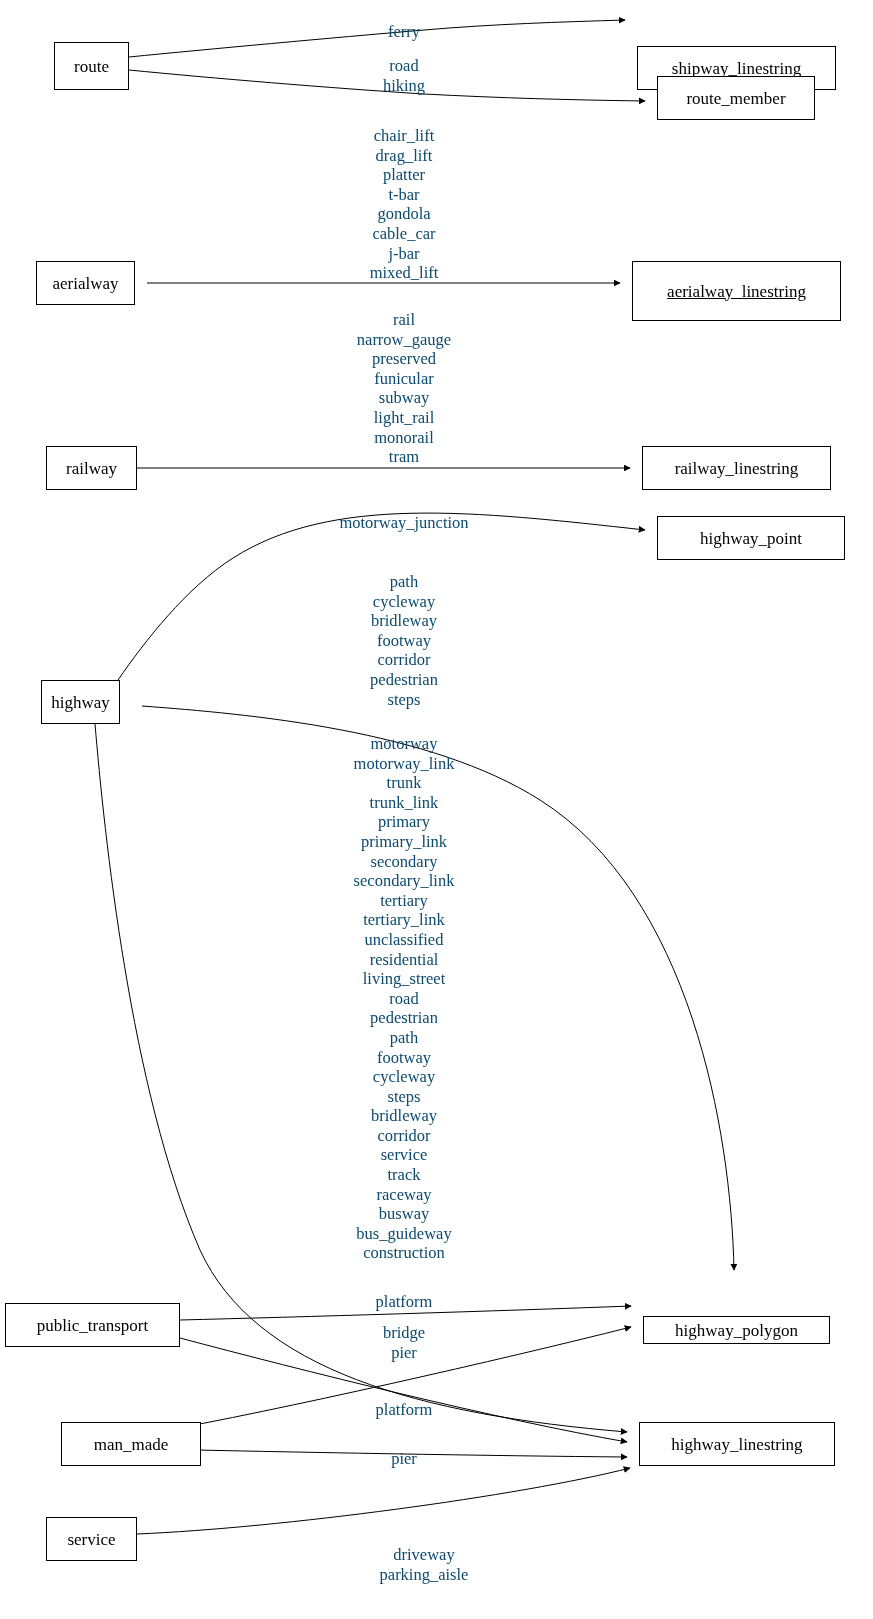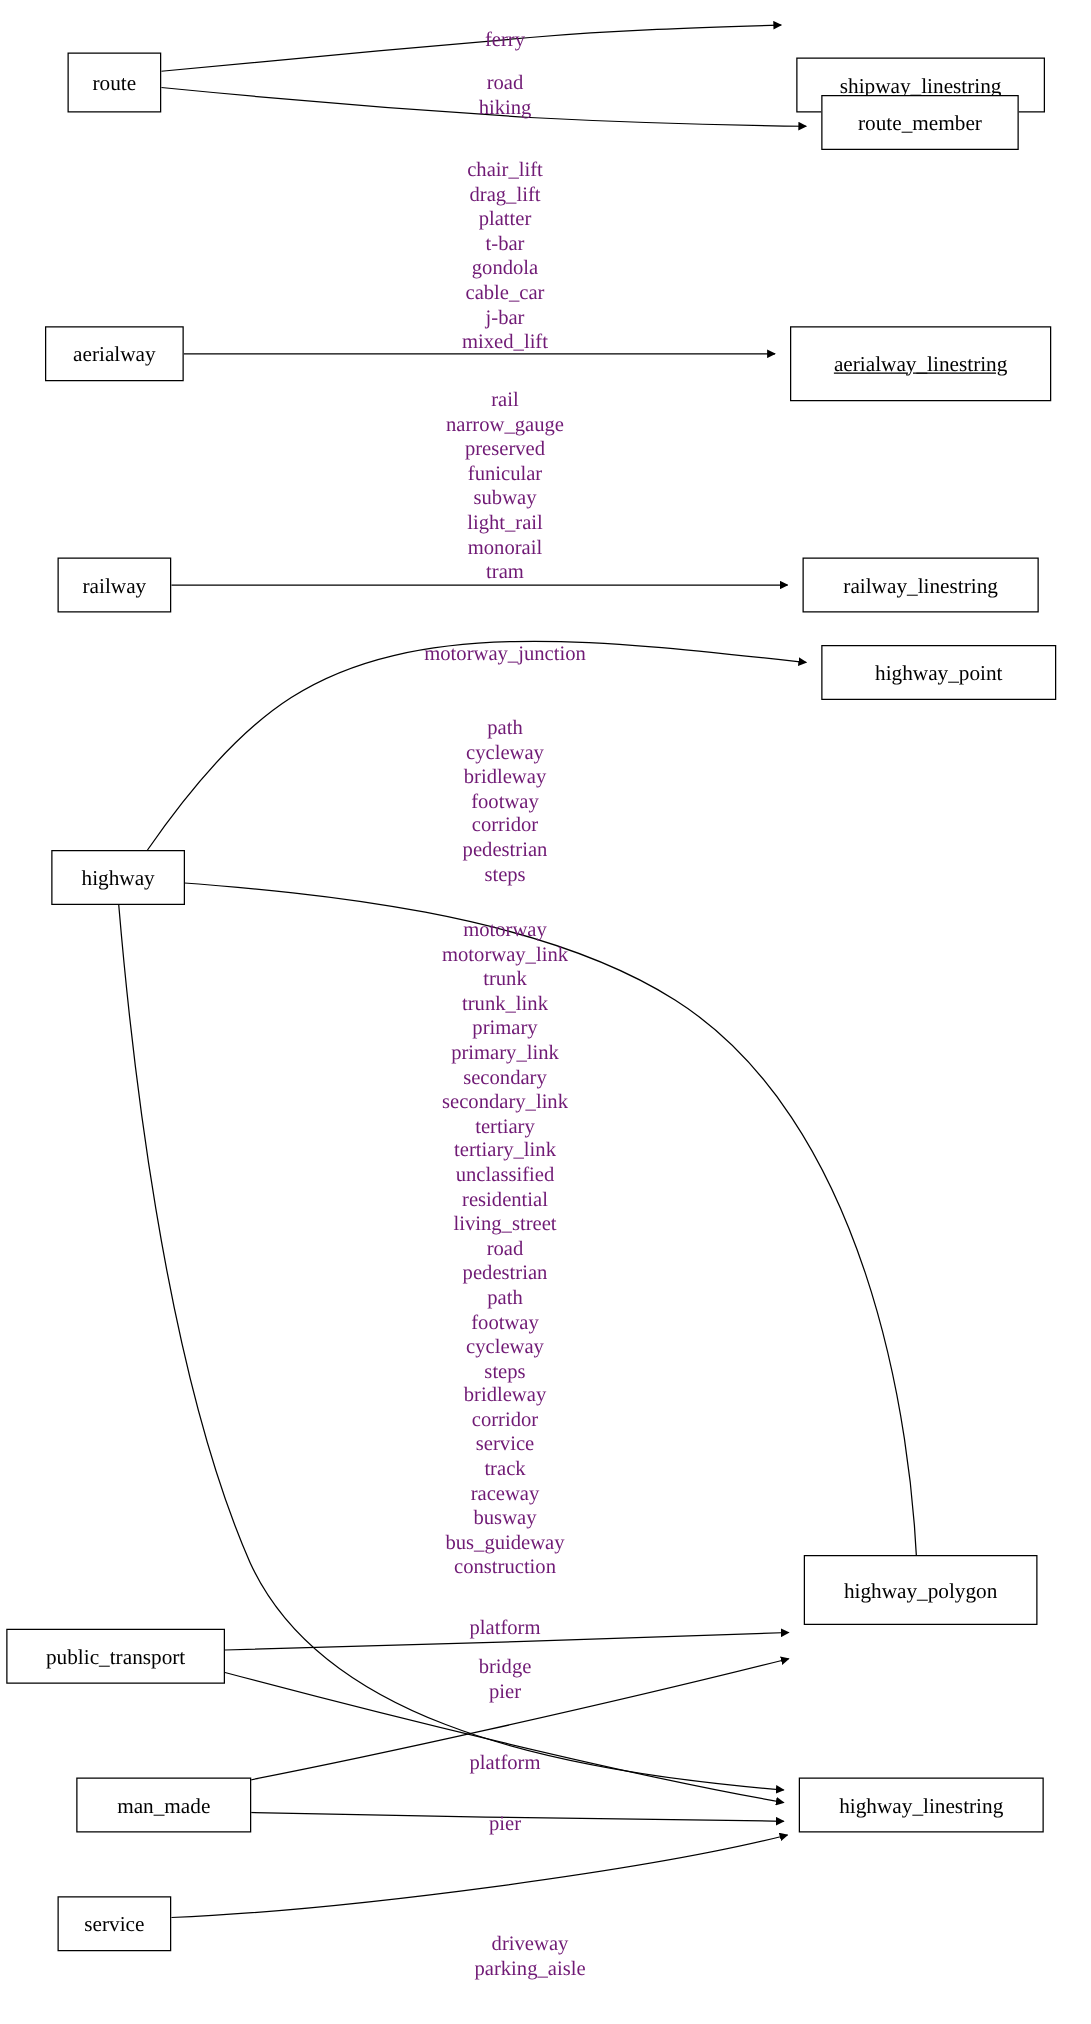--- a/index.html
+++ b/index.html
@@ -31,21 +31,21 @@
     color: #000000;
     font-size: 17px;
     line-height: 1;
     display: flex;
     align-items: center;
     justify-content: center;
     white-space: nowrap;
   }
   .edge-label {
     position: absolute;
-    color: #701a75;
+    color: #0c4a6e;
     font-size: 16.5px;
     line-height: 19.6px;
     text-align: center;
     white-space: pre;
     transform: translateX(-50%);
   }
 </style>
 </head>
 <body>
 
@@ -74,39 +74,39 @@
   <div id="nodes">
       <div class="node" style="left: 54px; top: 42px; width: 75px; height: 48px;">
         <span>route</span>
       </div>
       <div class="node" style="left: 637px; top: 6px; width: 199px; height: 44px; margin-top: 40px;">
         <span>shipway_linestring</span>
       </div>
       <div class="node" style="left: 657px; top: 76px; width: 158px; height: 44px;">
         <span>route_member</span>
       </div>
-      <div class="node" style="left: 36px; top: 261px; width: 111px; height: 44px;">
+      <div class="node" style="left: 36px; top: 261px; width: 99px; height: 44px;">
         <span>aerialway</span>
       </div>
       <div class="node" style="left: 632px; top: 261px; width: 209px; height: 60px; text-decoration: underline;">
         <span>aerialway_linestring</span>
       </div>
       <div class="node" style="left: 46px; top: 446px; width: 91px; height: 44px;">
         <span>railway</span>
       </div>
       <div class="node" style="left: 642px; top: 446px; width: 189px; height: 44px;">
         <span>railway_linestring</span>
       </div>
       <div class="node" style="left: 657px; top: 516px; width: 188px; height: 44px;">
         <span>highway_point</span>
       </div>
-      <div class="node" style="left: 41px; top: 680px; width: 107px; height: 44px;">
+      <div class="node" style="left: 41px; top: 680px; width: 79px; height: 44px;">
         <span>highway</span>
       </div>
-      <div class="node" style="left: 643px; top: 1244px; width: 187px; height: 56px;">
+      <div class="node" style="left: 643px; top: 1316px; width: 187px; height: 28px;">
         <span>highway_polygon</span>
       </div>
       <div class="node" style="left: 5px; top: 1303px; width: 175px; height: 44px;">
         <span>public_transport</span>
       </div>
       <div class="node" style="left: 31px; top: 1422px; width: 140px; height: 44px; margin-left: 30px;">
         <span>man_made</span>
       </div>
       <div class="node" style="left: 639px; top: 1422px; width: 196px; height: 44px;">
         <span>highway_linestring</span>

